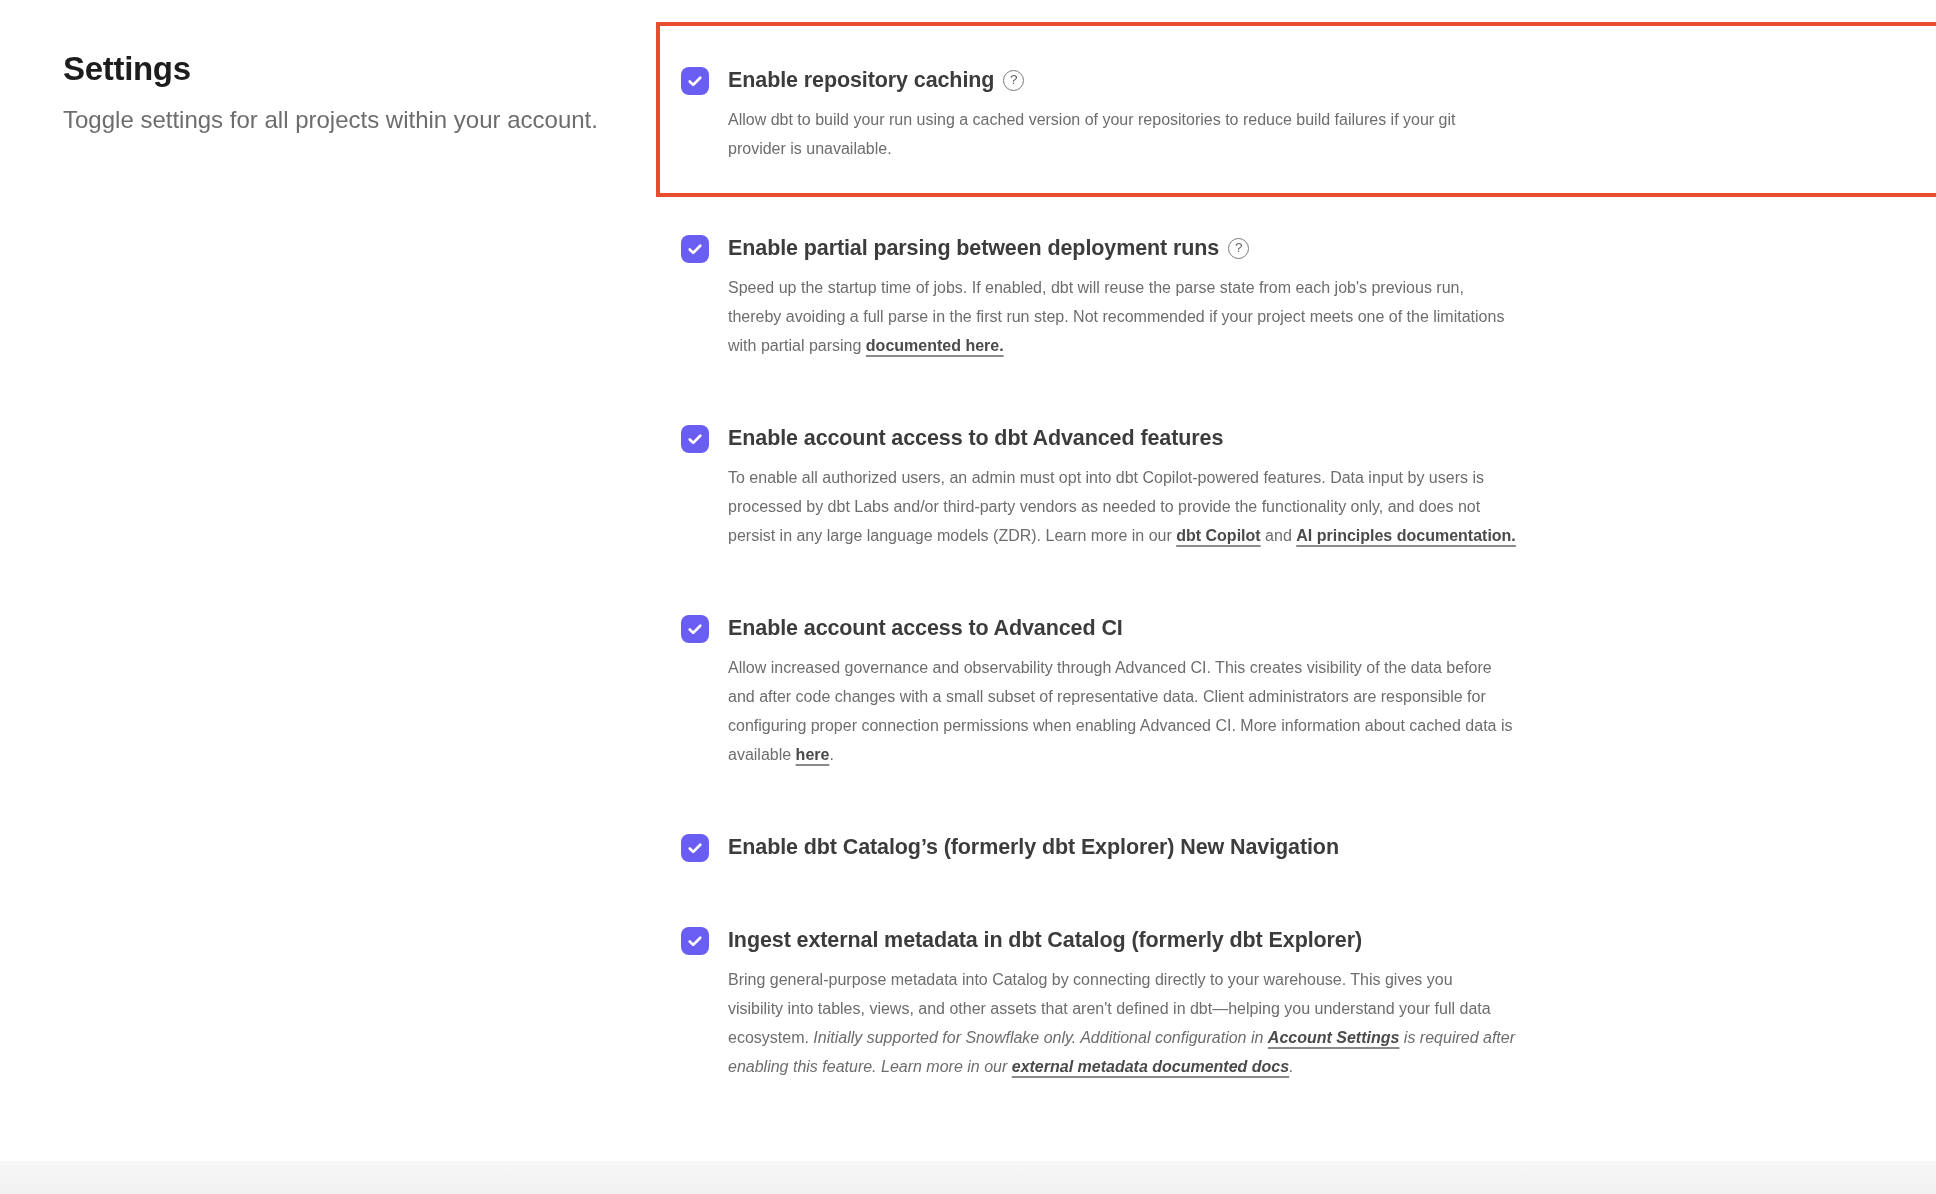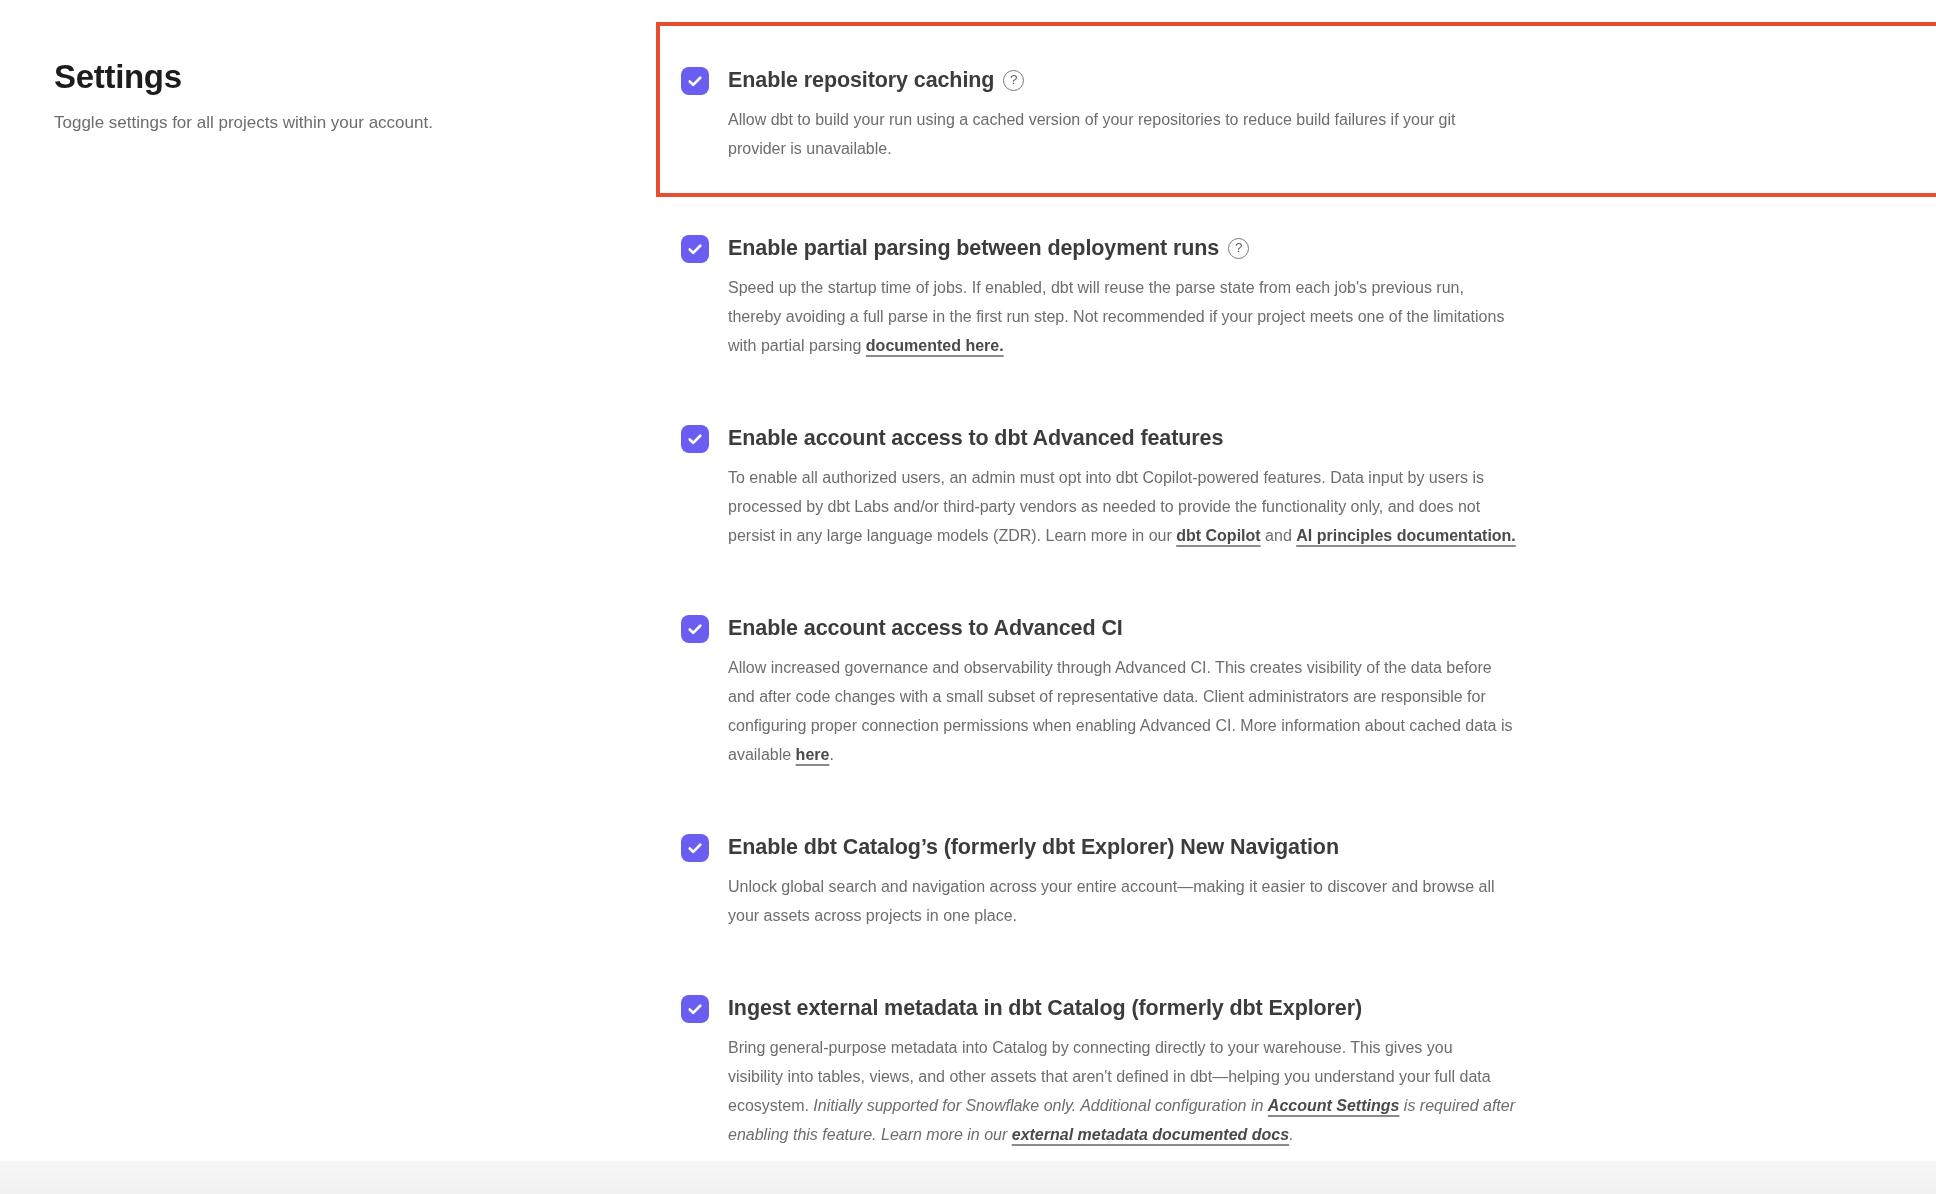--- a/index.html
+++ b/index.html
@@ -14,26 +14,26 @@
   }
   :root {
     --checkbox-color: #6a5ef2;
     --highlight-color: #e84d2e;
     --title-color: #3c3c3c;
     --body-color: #6d6d6d;
     --link-color: #4a4a4a;
   }
 
   
-  .left-col { position: absolute; left: 54px; top: 50px; width: 570px; margin-top: 8px; }
+  .left-col { position: absolute; left: 63px; top: 50px; width: 570px; }
   .page-title {
     margin: 0; font-size: 33px; font-weight: 700; color: #1d1d1d; letter-spacing: -0.3px;
   }
   .page-subtitle {
-    margin: 15px 0 0; font-size: 17px; color: #6d6d6d; line-height: 1.4;
+    margin: 15px 0 0; font-size: 24px; color: #6d6d6d; line-height: 1.4;
   }
 
   
   .settings-col { position: absolute; left: 656px; top: 22px; width: 1250px; }
 
   .highlight-box {
     box-sizing: border-box;
     width: 1325px;
     border: 4px solid var(--highlight-color);
     padding: 40px 24px 30px 21px;
@@ -168,22 +168,20 @@
     <div class="checkbox" role="checkbox" aria-checked="true">
       <svg viewBox="0 0 24 24">
         <path d="M5 12.6l4.6 4.6L19 7.6" fill="none" stroke="#ffffff" stroke-width="3.6" stroke-linecap="round" stroke-linejoin="round"></path>
       </svg>
     </div>
     <div class="item-body">
       <div class="item-title">
         <span class="item-title-text">Enable dbt Catalog’s (formerly dbt Explorer) New Navigation</span>
 
       </div>
-      <p class="item-desc"><span>Unlock global search and navigation across your entire account—making it easier to discover and browse all
-your assets across projects in one place.</span></p>
     </div>
   </div>
     <div class="setting-item">
     <div class="checkbox" role="checkbox" aria-checked="true">
       <svg viewBox="0 0 24 24">
         <path d="M5 12.6l4.6 4.6L19 7.6" fill="none" stroke="#ffffff" stroke-width="3.6" stroke-linecap="round" stroke-linejoin="round"></path>
       </svg>
     </div>
     <div class="item-body">
       <div class="item-title">

